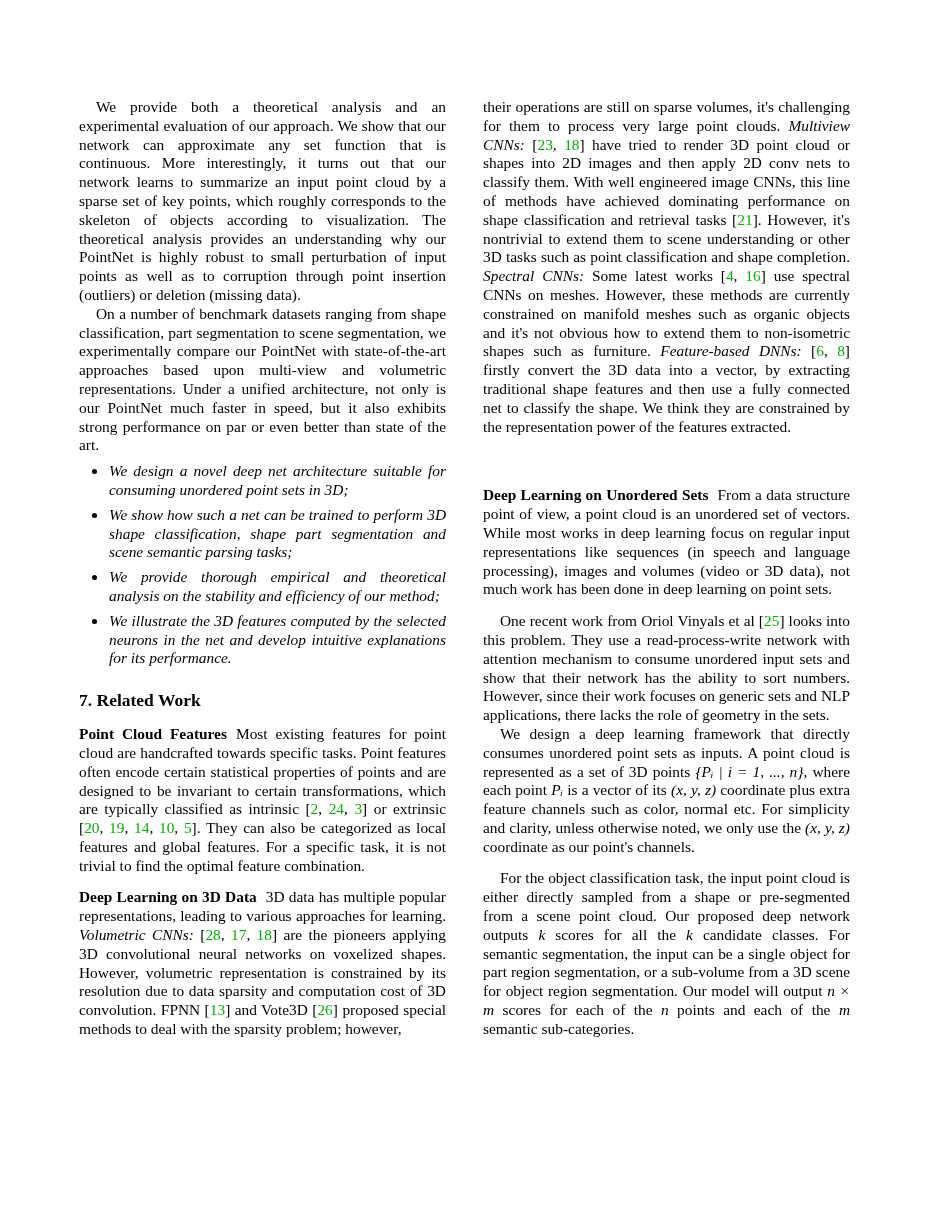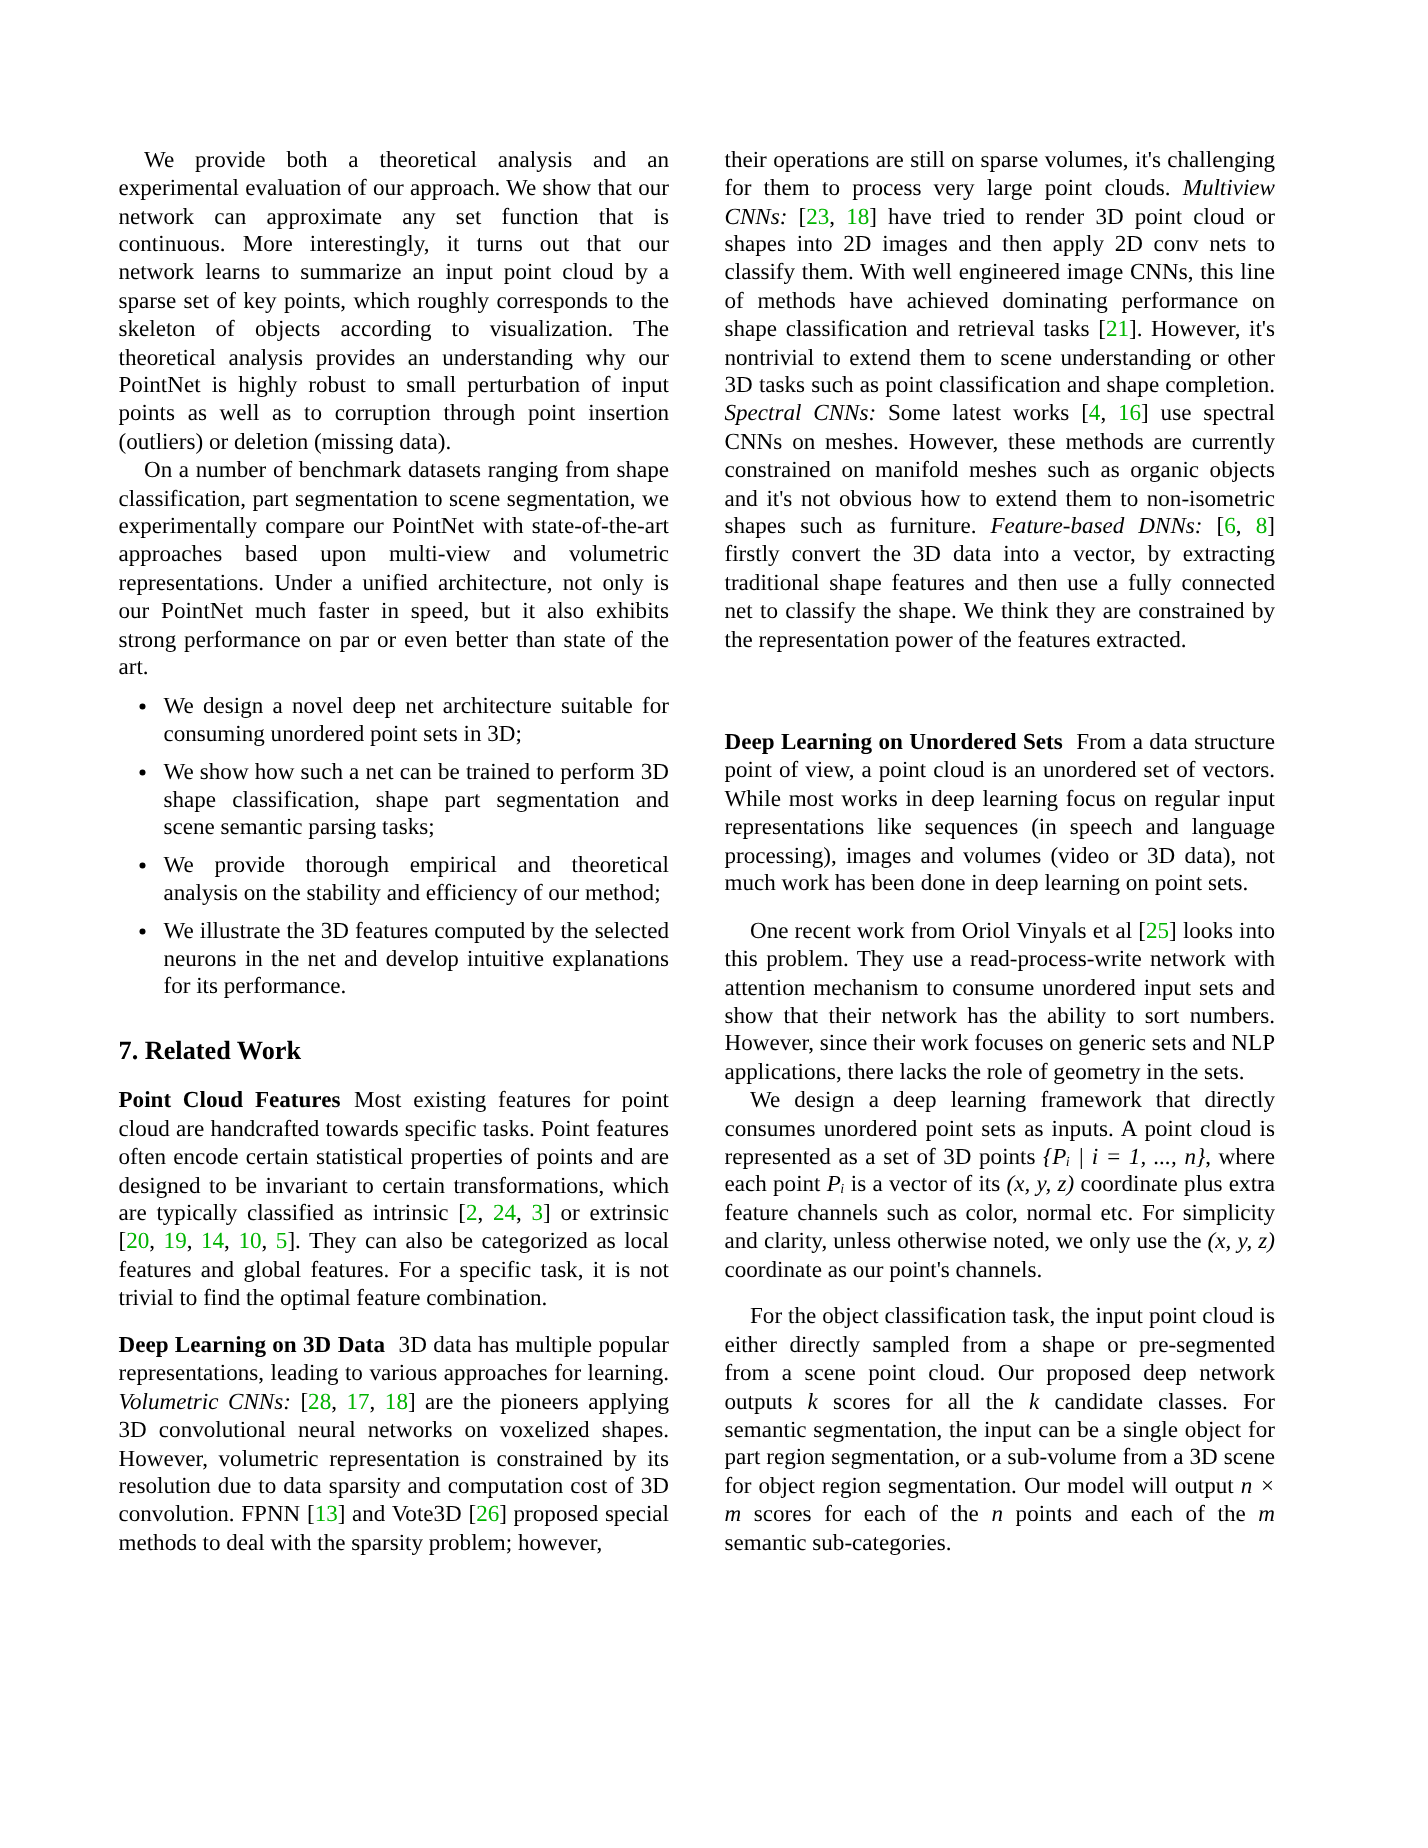--- a/index.html
+++ b/index.html
@@ -22,21 +22,21 @@
     text-align: justify;
   }
   .column p { margin: 0; }
   p.indent { text-indent: 17px; }
   .gap-sm { margin-top: 13px !important; }
   .gap-lg { margin-top: 50px !important; }
   h2 {
     font-size: 17.5px; line-height: 21px; font-weight: bold;
     margin: 22px 0 14px 0; text-align: left;
   }
-  ul.bullets { margin: 7px 0 6px 0; padding-left: 29px; list-style: disc outside; }
+  ul.bullets { margin: 7px 0 6px 0; padding-left: 29px; list-style: disc outside; font-style: italic; }
   ul.bullets li { margin-bottom: 6px; padding-left: 1px; }
   .seg-n { }
   .seg-b { font-weight: 700; margin-right: 9px; }
   .seg-i { font-style: italic; }
   .seg-c { color: var(--cite-color, #00b300); }
   .seg-m { font-style: italic; }
 </style>
 </head>
 <body style="color: rgb(0, 0, 0); background: rgb(255, 255, 255);">
 

